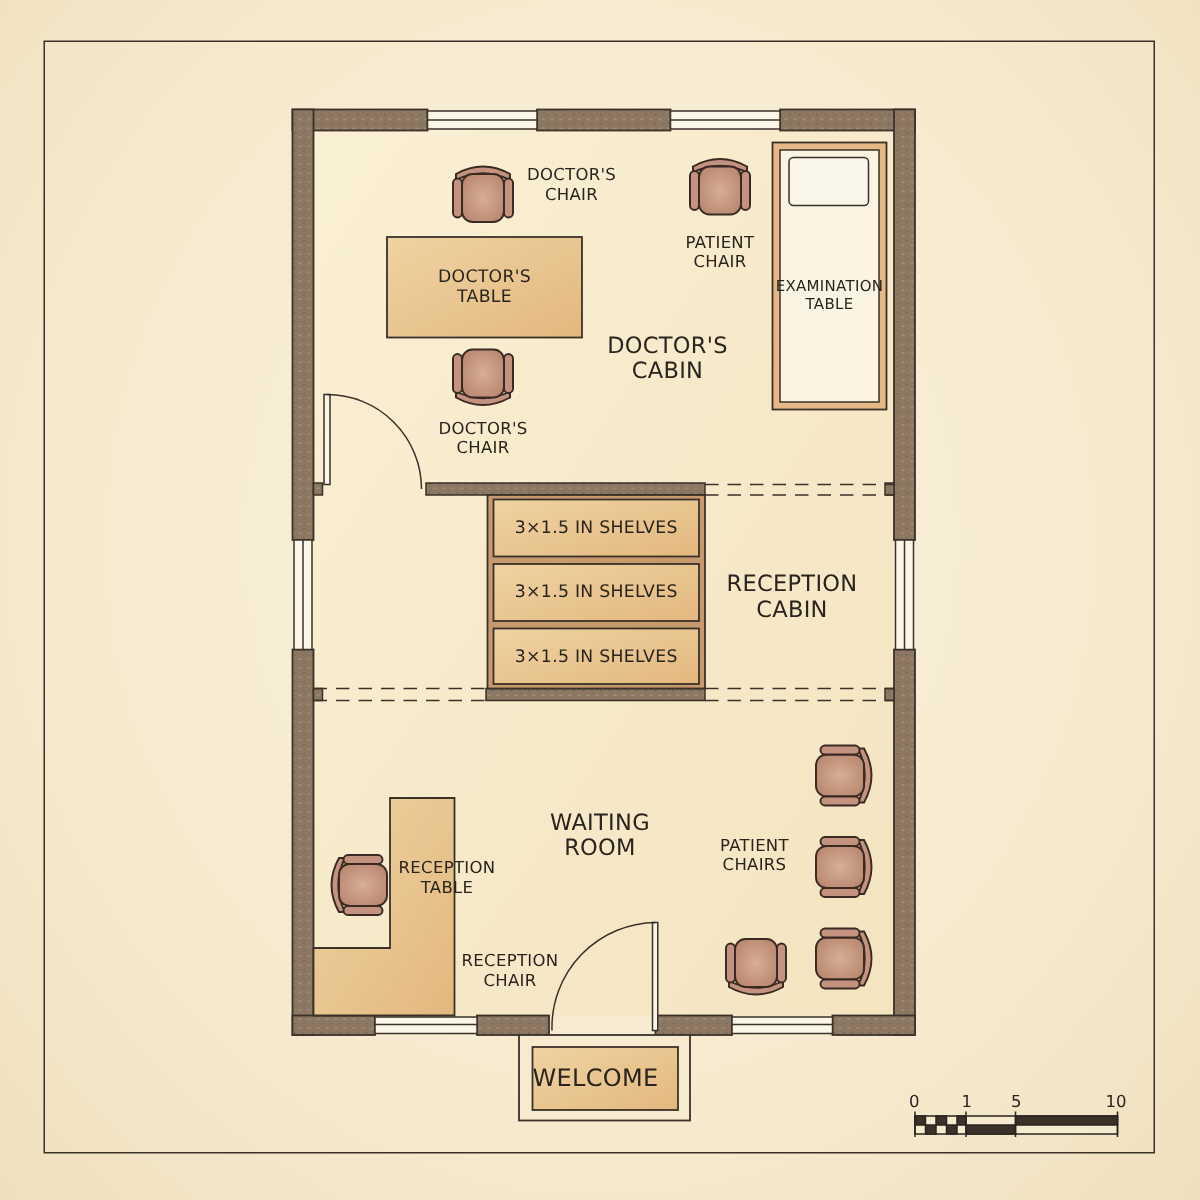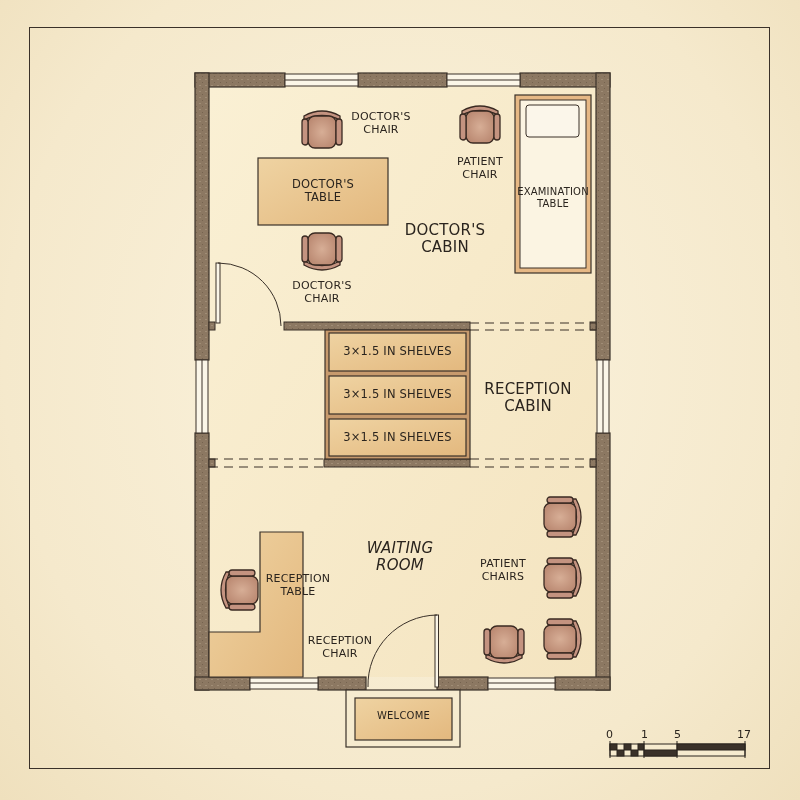--- a/index.html
+++ b/index.html
@@ -170,26 +170,26 @@
 TABLE</div>
 <div class="lbl lg" style="left:395px;top:222px;width:100px;">DOCTOR'S
 CABIN</div>
 
 <div class="lbl md" style="left:329px;top:345px;width:137px;">3×1.5 IN SHELVES</div>
 <div class="lbl md" style="left:329px;top:388px;width:137px;">3×1.5 IN SHELVES</div>
 <div class="lbl md" style="left:329px;top:431px;width:137px;">3×1.5 IN SHELVES</div>
 <div class="lbl lg" style="left:478px;top:381px;width:100px;">RECEPTION
 CABIN</div>
 
-<div class="lbl lg" style="left:350px;top:540px;width:100px;font-style:italic;">WAITING
+<div class="lbl lg" style="left:350px;top:540px;width:100px;">WAITING
 ROOM</div>
 <div class="lbl sm" style="left:463px;top:558px;width:80px;">PATIENT
 CHAIRS</div>
 <div class="lbl sm" style="left:258px;top:573px;width:80px;">RECEPTION
 TABLE</div>
 <div class="lbl sm" style="left:300px;top:635px;width:80px;">RECEPTION
 CHAIR</div>
-<div class="lbl lg" style="left:355px;top:710px;width:97px;font-size:10px;">WELCOME</div>
+<div class="lbl lg" style="left:355px;top:710px;width:74px;font-size:16px;">WELCOME</div>
 
 <span class="scale-num" style="left:606px;top:728px;">0</span>
 <span class="scale-num" style="left:641px;top:728px;">1</span>
 <span class="scale-num" style="left:674px;top:728px;">5</span>
-<span class="scale-num" style="left:737px;top:728px;">17</span>
+<span class="scale-num" style="left:737px;top:728px;">10</span>
 
 </body></html>

